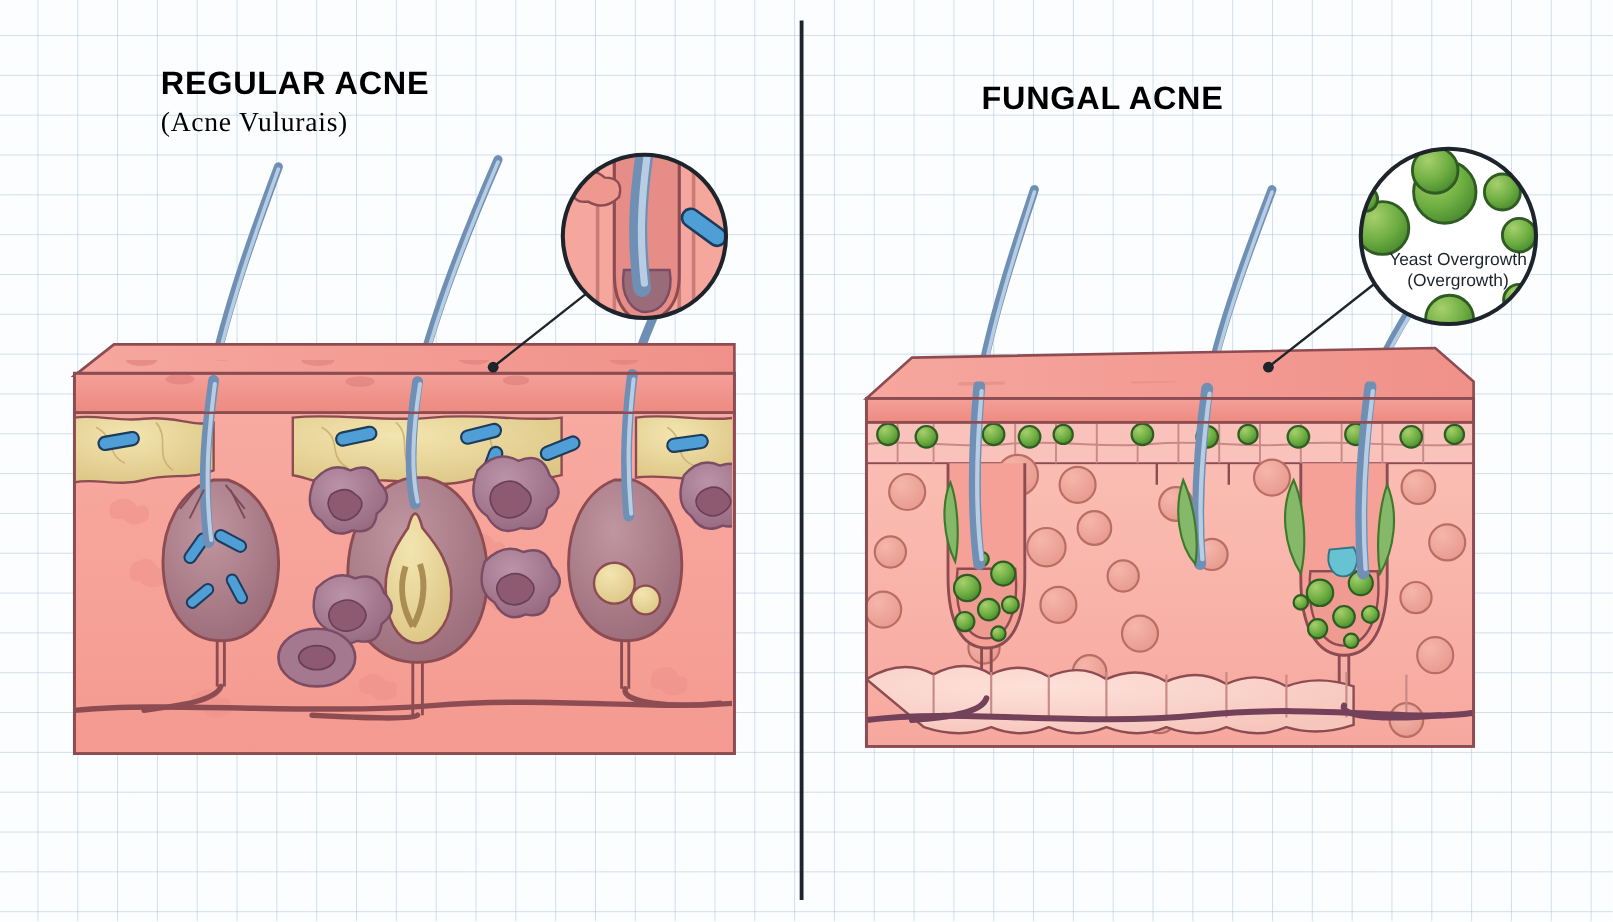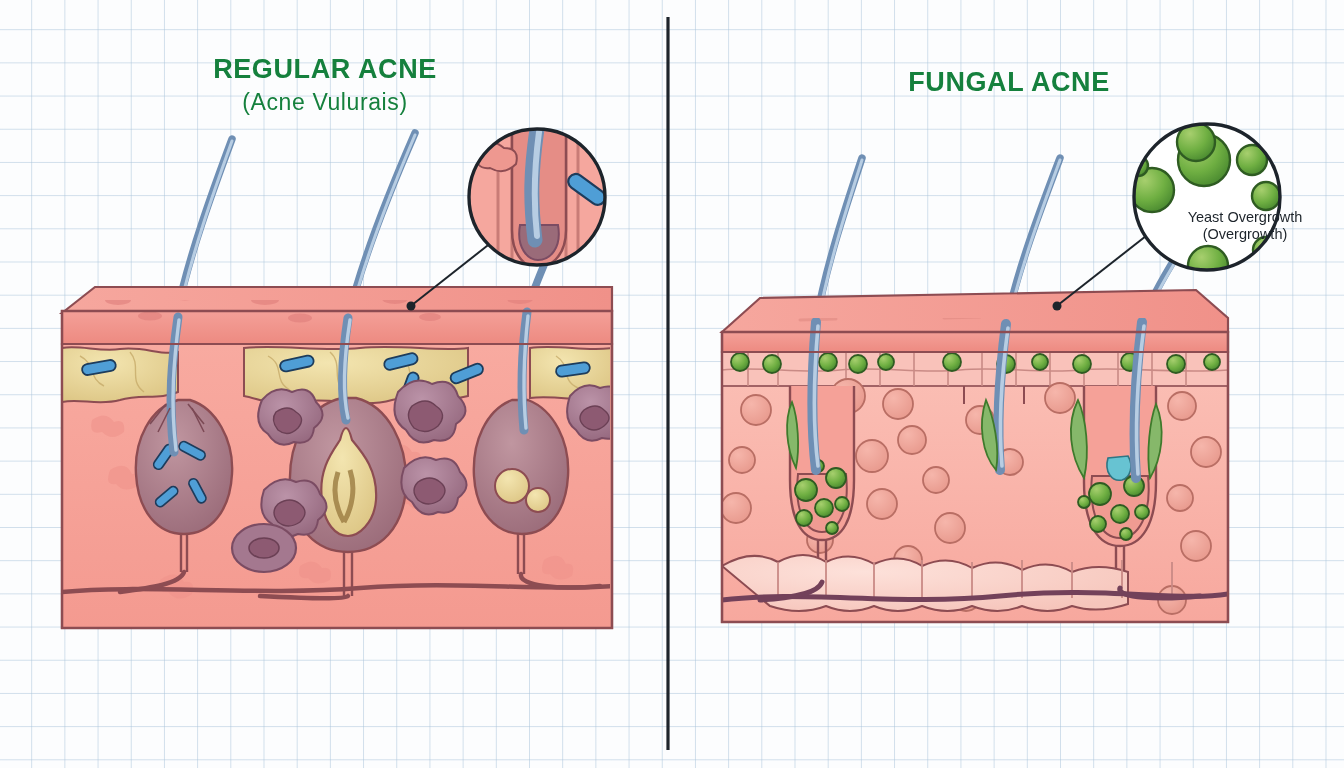--- a/index.html
+++ b/index.html
@@ -28,48 +28,49 @@
     background-position: -2px -4px;
   }
   #artboard {
     position: absolute;
     left: 0; top: 0;
     width: 1344px;
     height: 768px;
   }
   .panel-title {
     position: absolute;
-    text-align: center;
-    color: #15803d;
+    text-align: left;
+    color: #000000;
     letter-spacing: 0.6px;
   }
   .panel-title .t-main {
     display: block;
     font-size: 27px;
     font-weight: bold;
     line-height: 34px;
   }
   .panel-title .t-sub {
     display: block;
     font-size: 23px;
     font-weight: normal;
     line-height: 32px;
+    font-family: Liberation Serif, serif;
   }
   #title-left  { left: 134px; top: 52px; width: 382px; }
   #title-right { left: 818px; top: 52px; width: 382px; margin-top: 13px; }
 
   .callout-label {
     position: absolute;
     text-align: center;
     color: #1d242b;
     font-size: 14.5px;
     line-height: 17px;
     pointer-events: none;
   }
-  #yeast-label { left: 1164px; top: 209px; width: 162px; }
+  #yeast-label { left: 1134px; top: 209px; width: 162px; }
   .svg-layer {
     position: absolute;
     left: 0; top: 0;
     width: 1344px;
     height: 768px;
   }
 </style>
 </head>
 <body>
 

